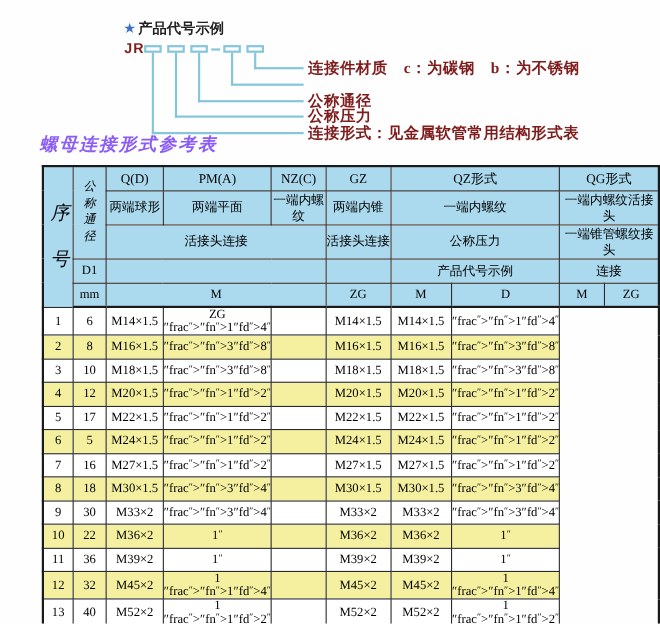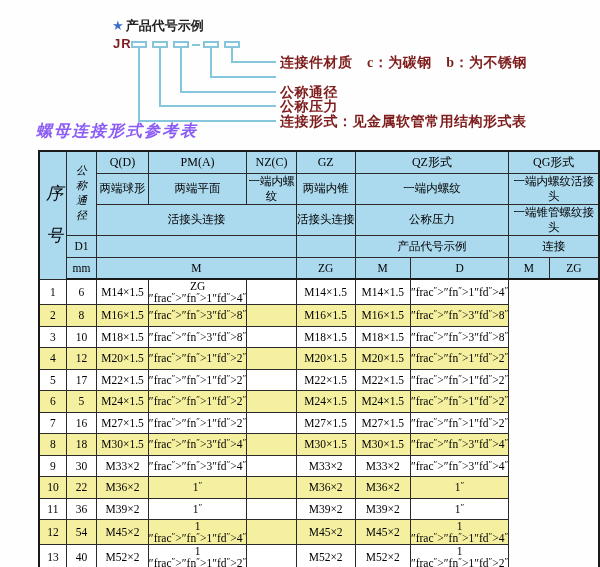--- a/index.html
+++ b/index.html
@@ -237,21 +237,21 @@
           <td>36</td>
           <td>M39×2</td>
           <td>1<span class="inch">″</span></td>
           <td></td>
           <td>M39×2</td>
           <td>M39×2</td>
           <td>1<span class="inch">″</span></td>
         </tr>
         <tr class="alt">
           <td>12</td>
-          <td>54</td>
+          <td>32</td>
           <td>M45×2</td>
           <td>1 <span class="&lt;span">″</span>frac<span class="inch">″</span>&gt;<span class="&lt;span">″</span>fn<span class="inch">″</span>&gt;1<span class="&lt;span">″</span>fd<span class="inch">″</span>&gt;4<span class="inch">″</span></td>
           <td></td>
           <td>M45×2</td>
           <td>M45×2</td>
           <td>1 <span class="&lt;span">″</span>frac<span class="inch">″</span>&gt;<span class="&lt;span">″</span>fn<span class="inch">″</span>&gt;1<span class="&lt;span">″</span>fd<span class="inch">″</span>&gt;4<span class="inch">″</span></td>
         </tr>
         <tr>
           <td>13</td>
           <td>40</td>

